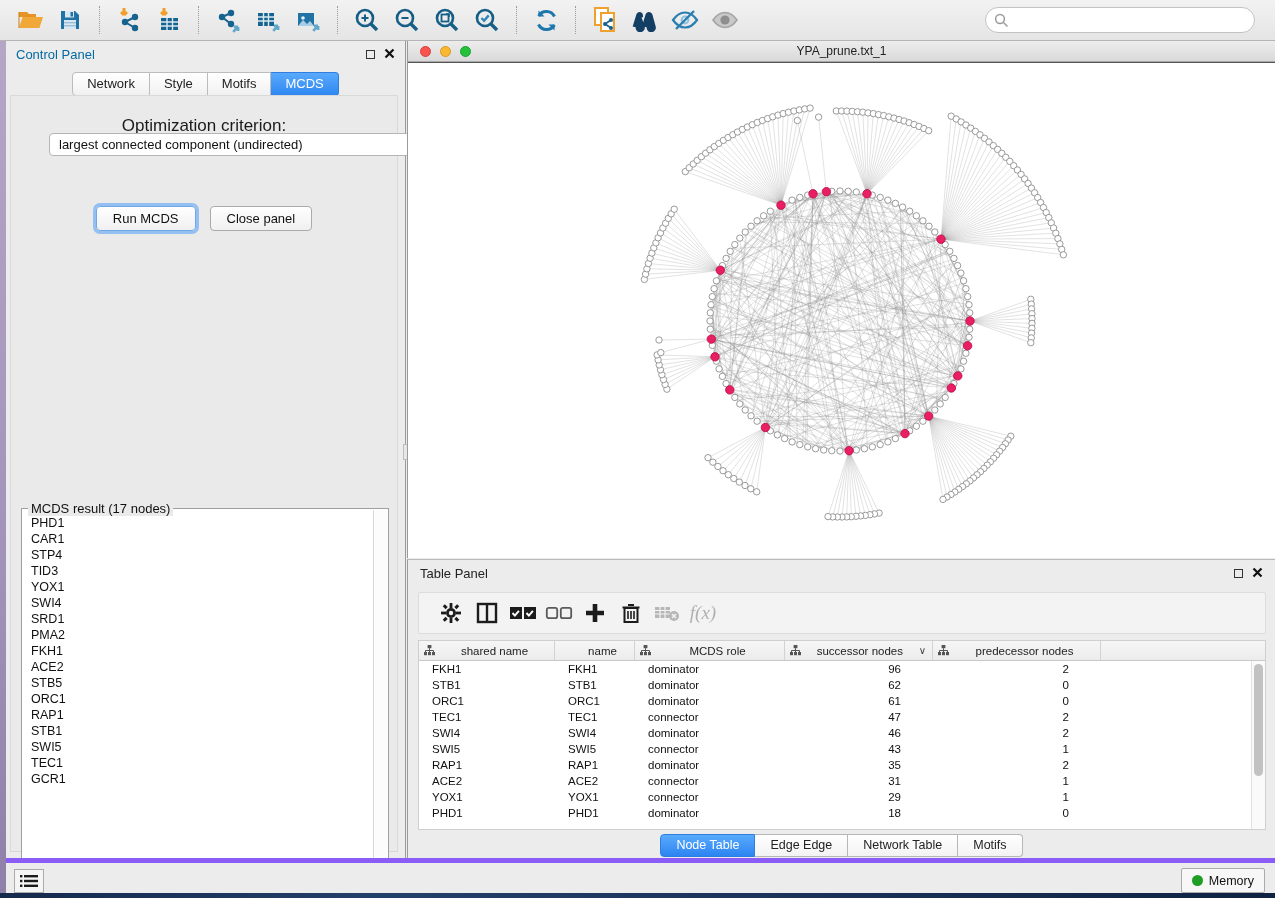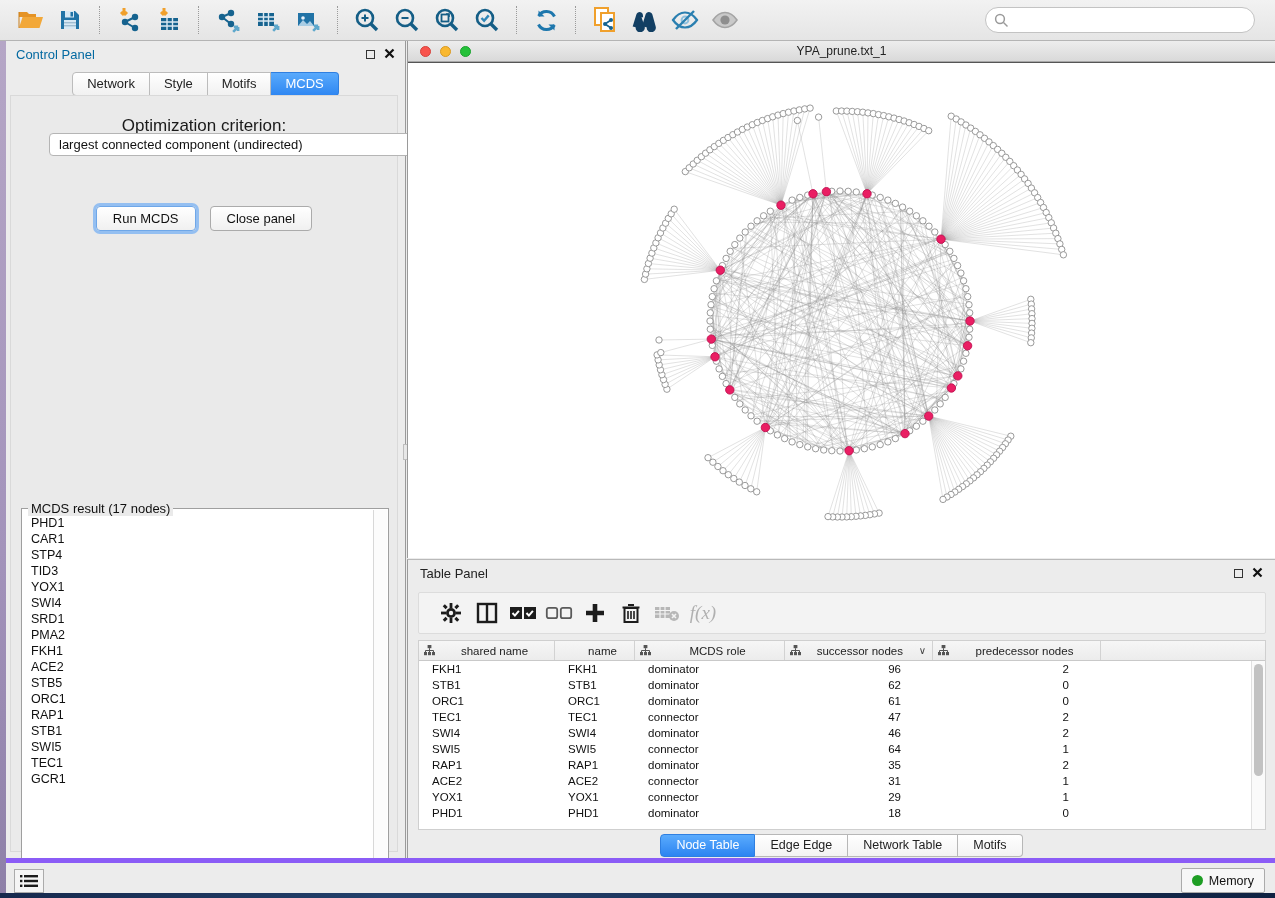--- a/index.html
+++ b/index.html
@@ -1229,21 +1229,21 @@
             <div class="td" style="width: 136px; padding: 0px 0px 0px 13px;">SWI4</div>
             <div class="td" style="width: 80px; padding: 0px 0px 0px 13px;">SWI4</div>
             <div class="td" style="width: 150px; padding: 0px 0px 0px 13px;">dominator</div>
             <div class="td num" style="width: 148px; padding: 0px 32px 0px 0px;">46</div>
             <div class="td num" style="width: 168px; padding: 0px 32px 0px 0px;">2</div>
           </div>
           <div class="tr">
             <div class="td" style="width: 136px; padding: 0px 0px 0px 13px;">SWI5</div>
             <div class="td" style="width: 80px; padding: 0px 0px 0px 13px;">SWI5</div>
             <div class="td" style="width: 150px; padding: 0px 0px 0px 13px;">connector</div>
-            <div class="td num" style="width: 148px; padding: 0px 32px 0px 0px;">64</div>
+            <div class="td num" style="width: 148px; padding: 0px 32px 0px 0px;">43</div>
             <div class="td num" style="width: 168px; padding: 0px 32px 0px 0px;">1</div>
           </div>
           <div class="tr">
             <div class="td" style="width: 136px; padding: 0px 0px 0px 13px;">RAP1</div>
             <div class="td" style="width: 80px; padding: 0px 0px 0px 13px;">RAP1</div>
             <div class="td" style="width: 150px; padding: 0px 0px 0px 13px;">dominator</div>
             <div class="td num" style="width: 148px; padding: 0px 32px 0px 0px;">35</div>
             <div class="td num" style="width: 168px; padding: 0px 32px 0px 0px;">2</div>
           </div>
           <div class="tr">

